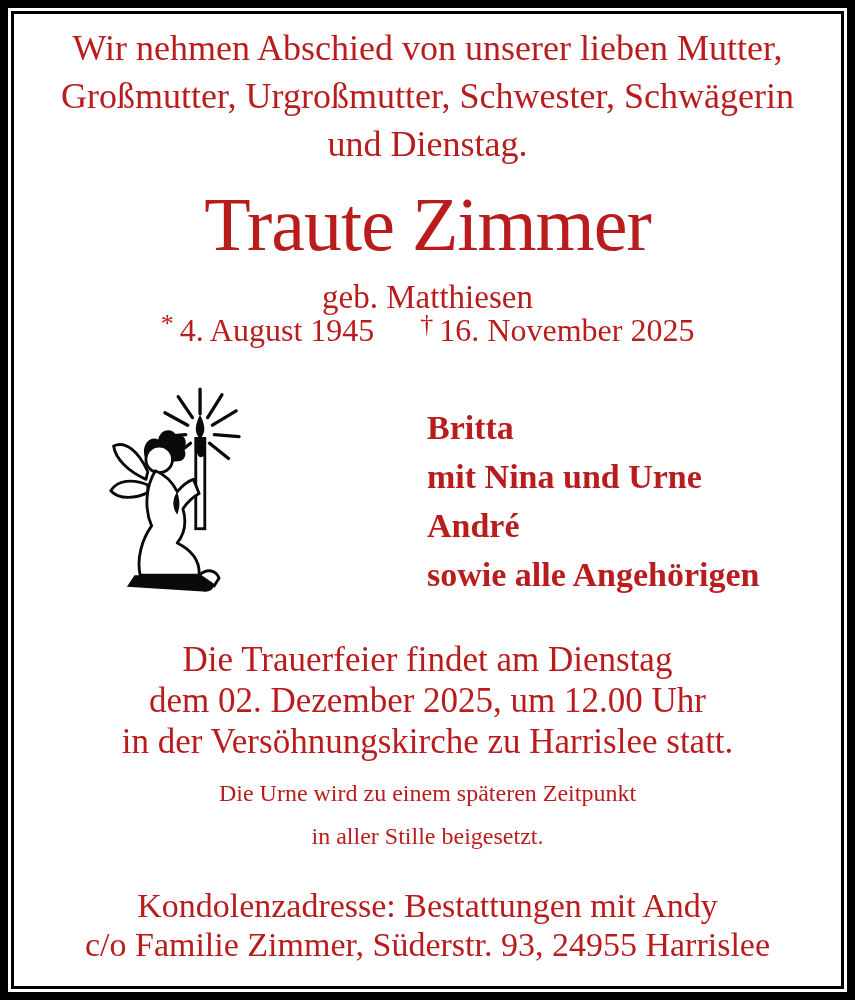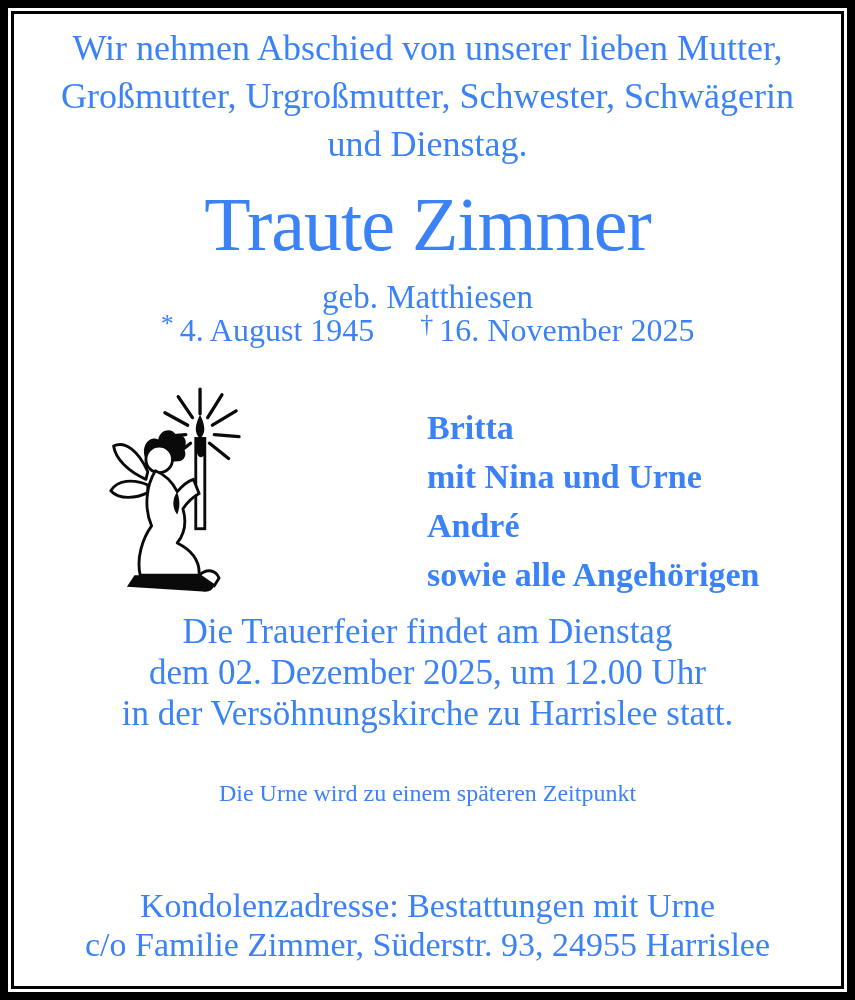--- a/index.html
+++ b/index.html
@@ -1,33 +1,33 @@
 <!DOCTYPE html>
 <html><head>
 <meta charset="utf-8">
 <style>
   html,body{margin:0;padding:0;background:#e8e8e8;}
   .page{
     position:relative;width:855px;height:1000px;background:#ffffff;
-    font-family:"Liberation Serif","DejaVu Serif",serif;color:#3b82f6;
+    font-family:"Liberation Serif","DejaVu Serif",serif;color:#b91c1c;
     overflow:hidden;margin:0 auto;
   }
   .outer-frame{position:absolute;inset:0;border:8px solid #000;pointer-events:none;}
   .inner-frame{position:absolute;top:11px;left:11px;right:11px;bottom:11px;border:3px solid #000;pointer-events:none;}
   .block{position:absolute;left:22px;right:22px;text-align:center;}
   .line{display:block;}
   .intro{top:24px;font-size:36px;line-height:48px;}
   .deceased-name{top:186px;font-size:76px;line-height:76px;font-weight:normal;letter-spacing:-1px;}
   .maiden{top:269px;font-size:33px;line-height:33px;margin-top:12px;}
   .dates{top:312px;font-size:32px;line-height:36px;}
   .date-symbol{font-size:26px;position:relative;top:-9px;padding-right:6px;}
   .death-part{margin-left:46px;}
   .angel{position:absolute;left:106px;top:382px;width:152px;height:226px;}
   .mourners{position:absolute;left:403px;top:403px;text-align:left;font-size:34px;font-weight:bold;line-height:49px;margin-left:24px;}
-  .funeral{top:611px;font-size:35px;line-height:41px;text-align:center;}
+  .funeral{top:639px;font-size:35px;line-height:41px;text-align:center;}
   .urn{top:772px;font-size:24px;line-height:43px;}
   .condolence{top:886px;font-size:34px;line-height:39px;}
 </style>
 </head>
 <body>
 
 <div class="page">
   <div class="outer-frame"></div>
   <div class="inner-frame"></div>
 
@@ -78,19 +78,20 @@
   </div>
 
   <div class="block funeral">
     <span class="line">Die Trauerfeier findet am Dienstag</span>
     <span class="line">dem 02. Dezember 2025, um 12.00 Uhr</span>
     <span class="line">in der Versöhnungskirche zu Harrislee statt.</span>
   </div>
 
   <div class="block urn">
     <span class="line">Die Urne wird zu einem späteren Zeitpunkt</span>
+    <span class="line">in aller Stille beigesetzt.</span>
   </div>
 
   <div class="block condolence">
-    <span class="line">Kondolenzadresse: Bestattungen mit Urne</span>
+    <span class="line">Kondolenzadresse: Bestattungen mit Andy</span>
     <span class="line">c/o Familie Zimmer, Süderstr. 93, 24955 Harrislee</span>
   </div>
 </div>
 
 </body></html>

